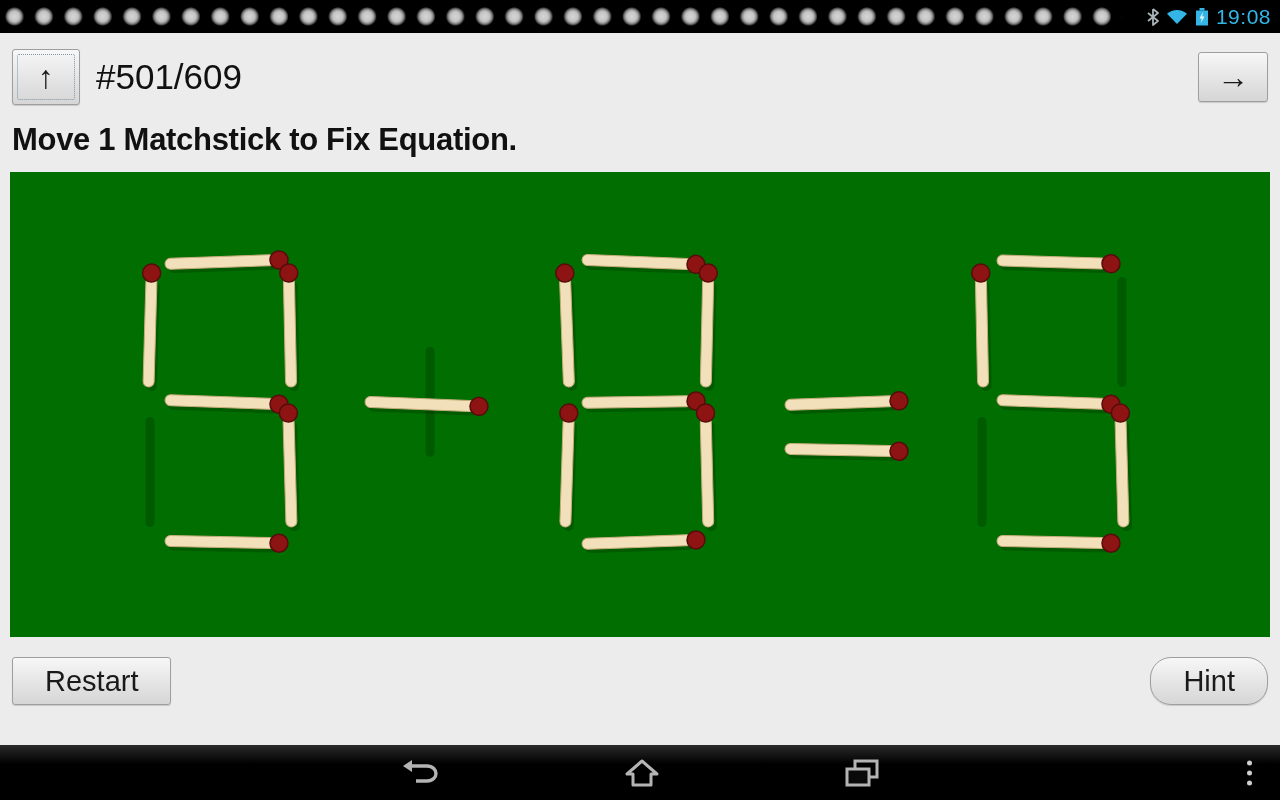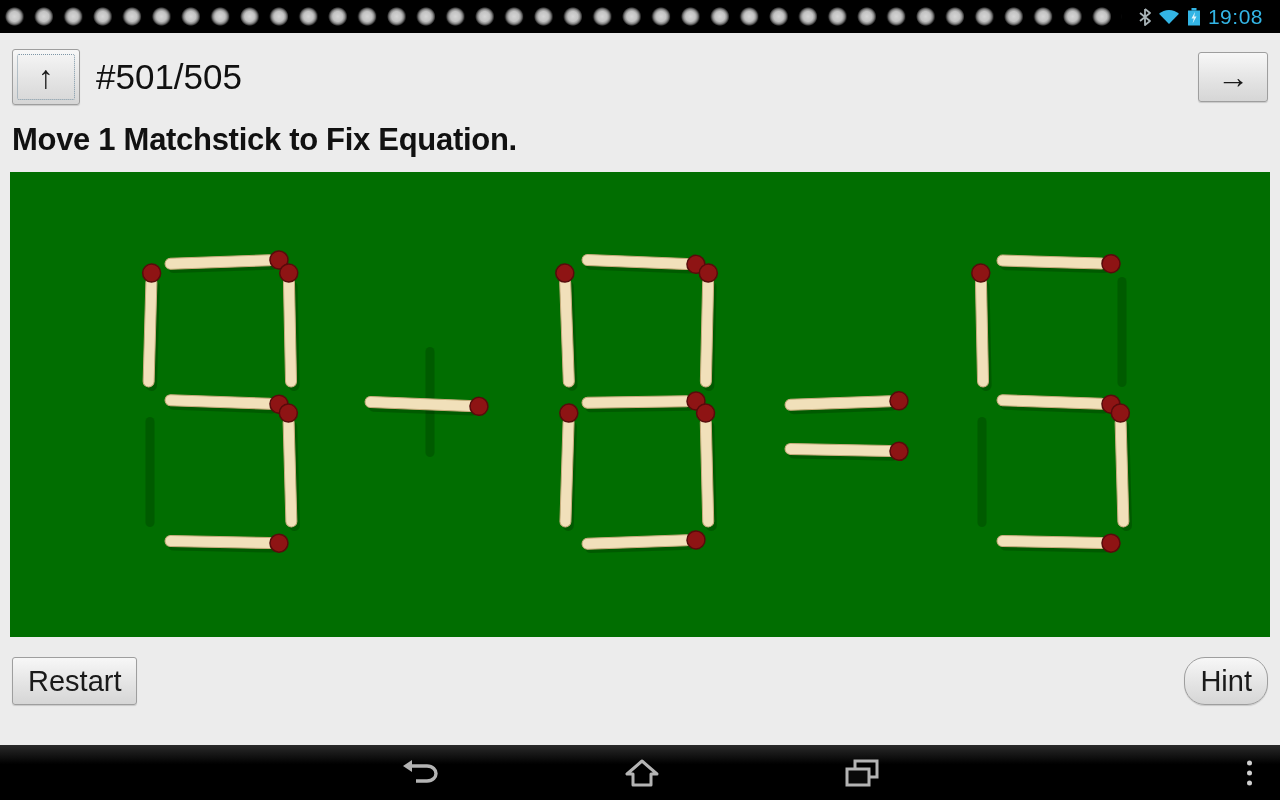--- a/index.html
+++ b/index.html
@@ -18,21 +18,21 @@
     display: flex; align-items: center; flex: 0 0 auto;
   }
   .dots {
     position: absolute; left: 0; top: 0; width: 1122px; height: 33px;
     background-image: radial-gradient(circle at 14.5px 16.5px,
       #d6d6d6 0px, #c3c3c3 5px, #8e8e8e 7px, #454545 8.5px, rgba(0,0,0,0) 9.5px);
     background-size: 29.4px 33px; background-repeat: repeat-x;
   }
   .status-right {
     margin-left: auto; display: flex; align-items: center;
-    gap: 7px; padding-right: 17px; position: relative; z-index: 2;
+    gap: 7px; padding-right: 9px; position: relative; z-index: 2;
     background: #000; height: 100%;
   }
   .sb-icon { display: flex; align-items: center; }
   .sb-time { color: #33B5E5; font-size: 21px; letter-spacing: 0.5px; }
 
   
   .app-header {
     display: flex; align-items: center;
     margin: 15px 12px 0; height: 58px; flex: 0 0 auto;
   }
@@ -57,21 +57,21 @@
     margin: 16px 12px 0; font-size: 31px; font-weight: bold;
     color: #111; letter-spacing: -0.3px; flex: 0 0 auto;
   }
 
   
   .board-wrap { margin: 14px 10px 0; flex: 0 0 auto; line-height: 0; }
   #board-svg { display: block; }
 
   
   .footer { display: flex; align-items: center; margin: 20px 12px 0; flex: 0 0 auto; }
-  .text-btn { font-size: 29px; height: 48px; padding: 0 15px; }
+  .text-btn { font-size: 29px; height: 48px; padding: 0 32px; }
   .hint { margin-left: auto; border-radius: 21px; }
 
   
   .nav-bar {
     margin-top: auto; height: 55px; flex: 0 0 auto;
     background: linear-gradient(180deg, #2a2a2a 0%, #000 35%);
     display: flex; align-items: center; justify-content: center;
     position: relative;
   }
   .nav-icons { display: flex; align-items: center; gap: 176px; }
@@ -109,21 +109,21 @@
         </svg>
       </span>
       <span class="sb-time">19:08</span>
     </div>
   </div>
 
   <div class="app-header">
     <button class="holo-btn up-btn">
       <span>↑</span>
     </button>
-    <div class="title">#501/505</div>
+    <div class="title">#501/609</div>
     <button class="holo-btn next-btn">
       <span>→</span>
     </button>
   </div>
 
   <div class="instruction">Move 1 Matchstick to Fix Equation.</div>
 
   <div class="board-wrap">
     <svg id="board-svg" width="1260" height="465" viewBox="0 0 1260 465" style="background: rgb(1, 110, 1);">
         <rect x="135.5" y="245" width="9" height="110" rx="4.5" fill="rgba(0,0,0,0.17)"></rect>

